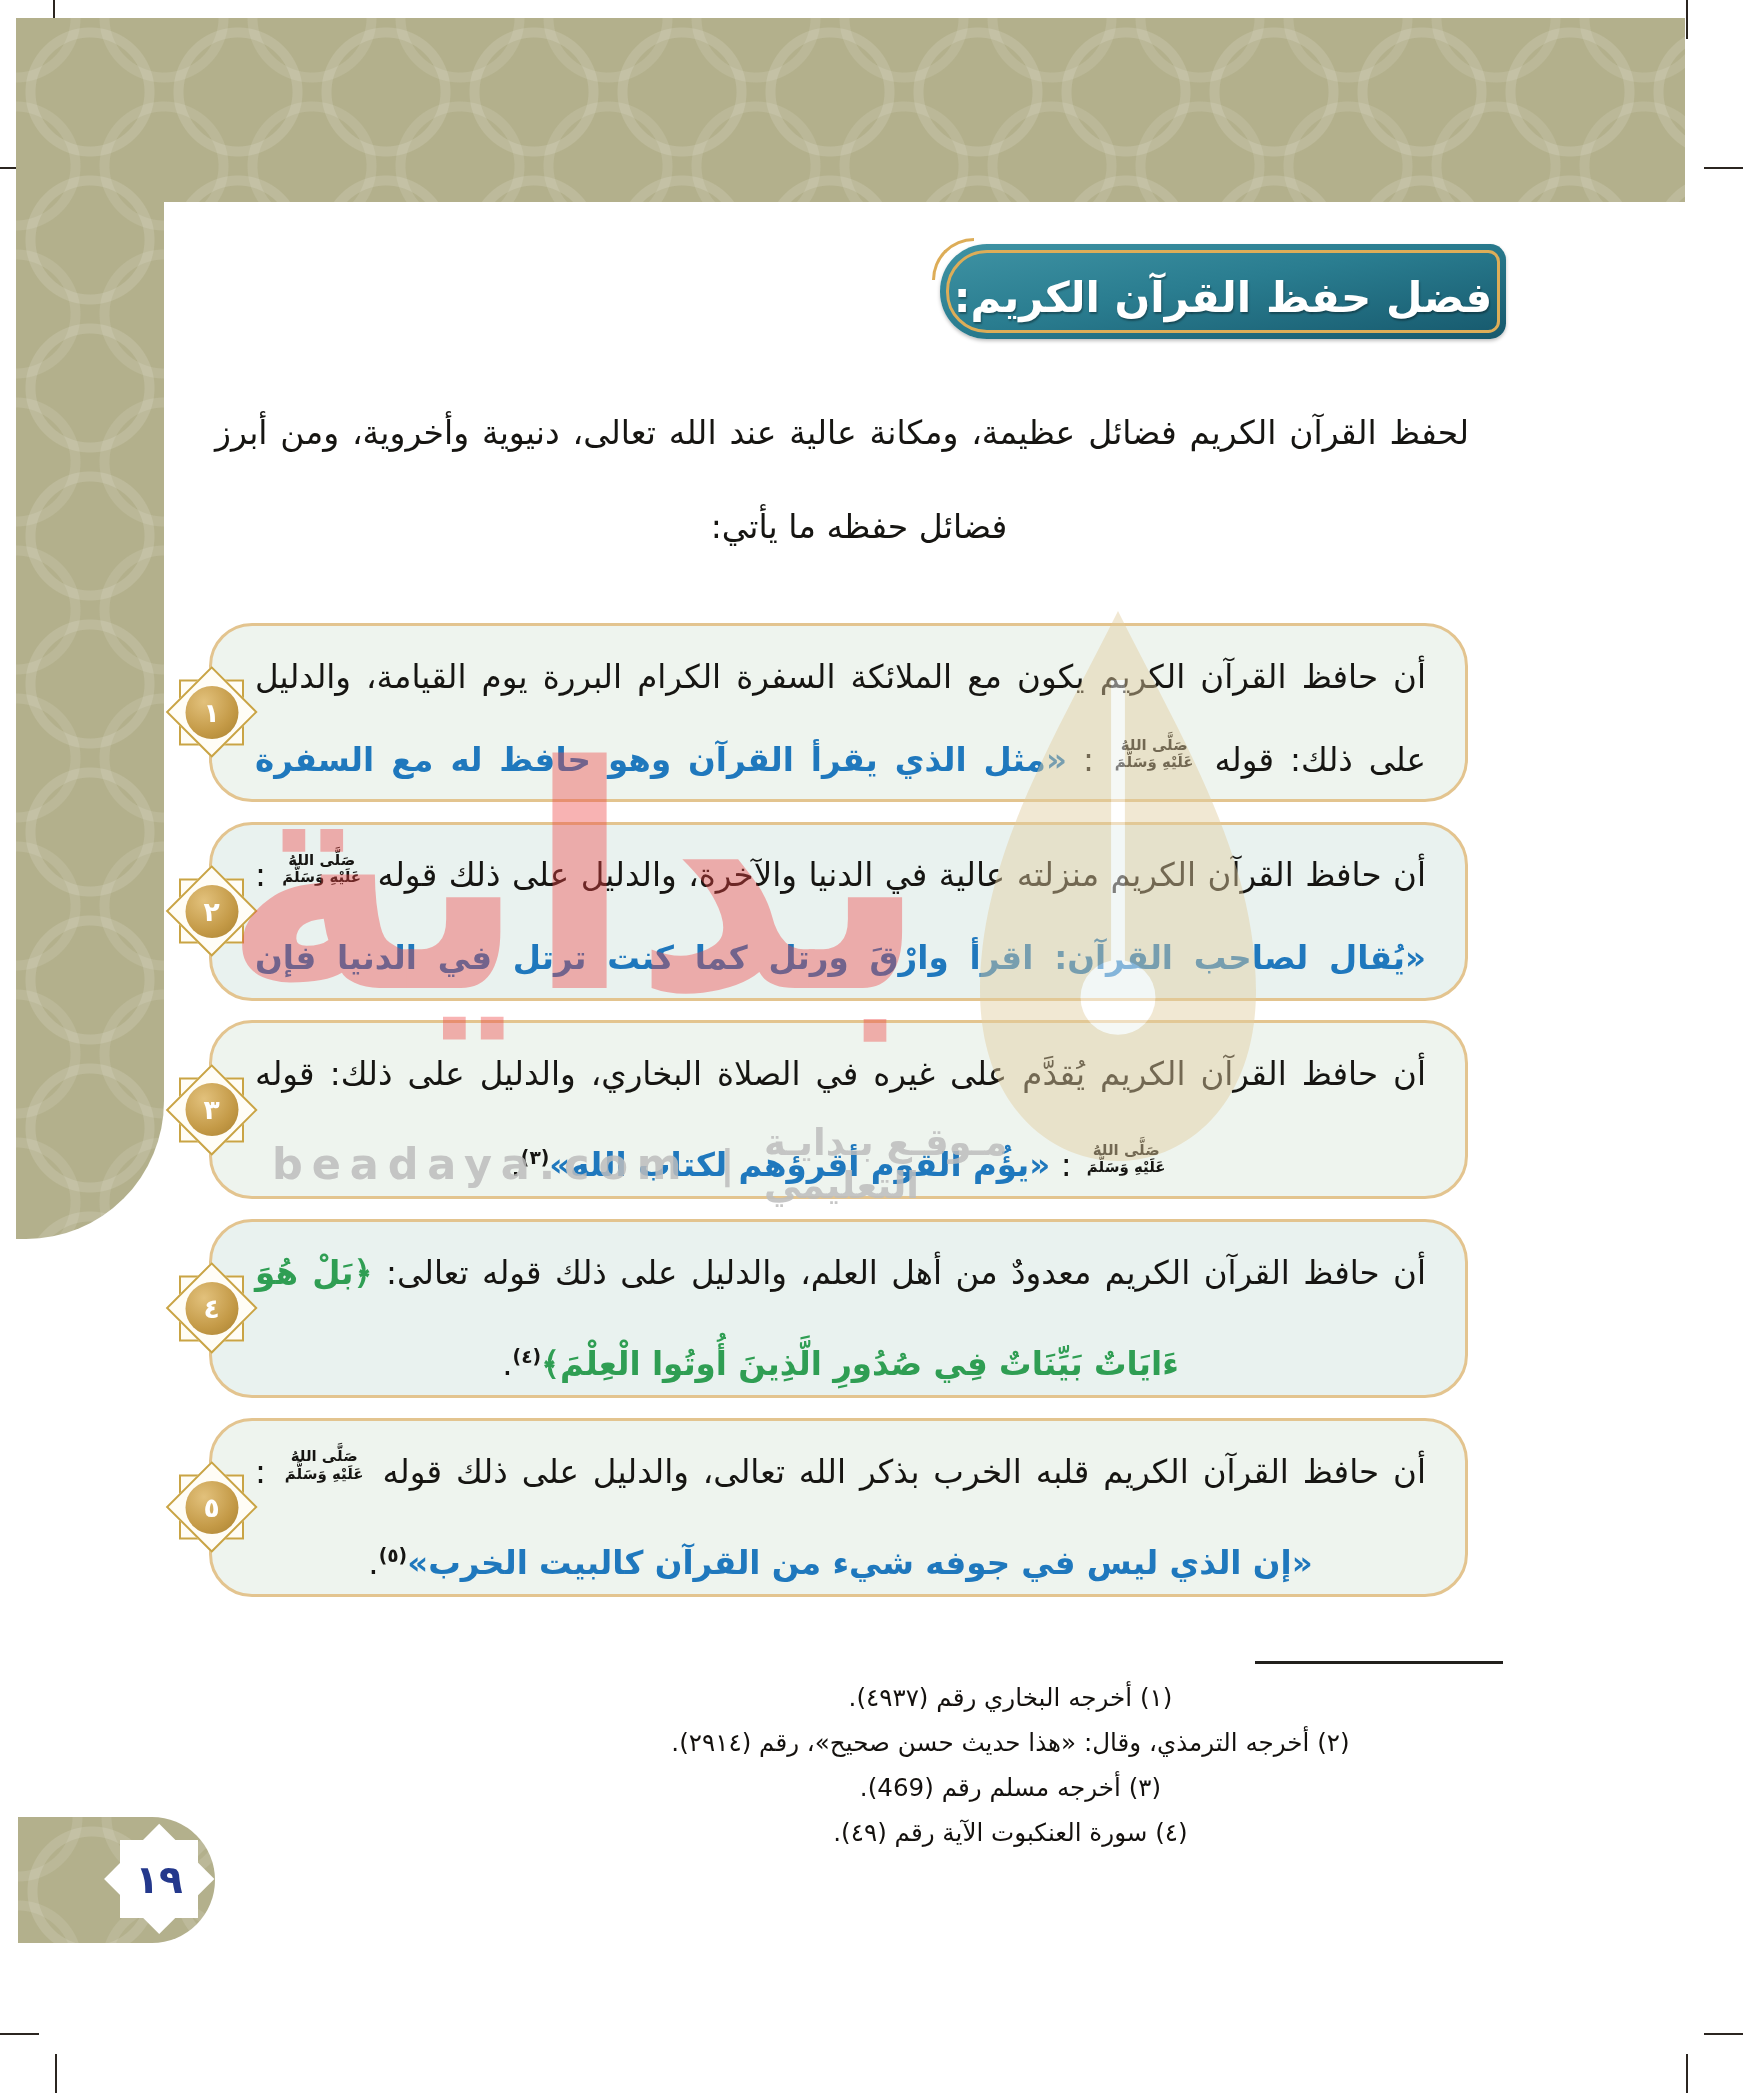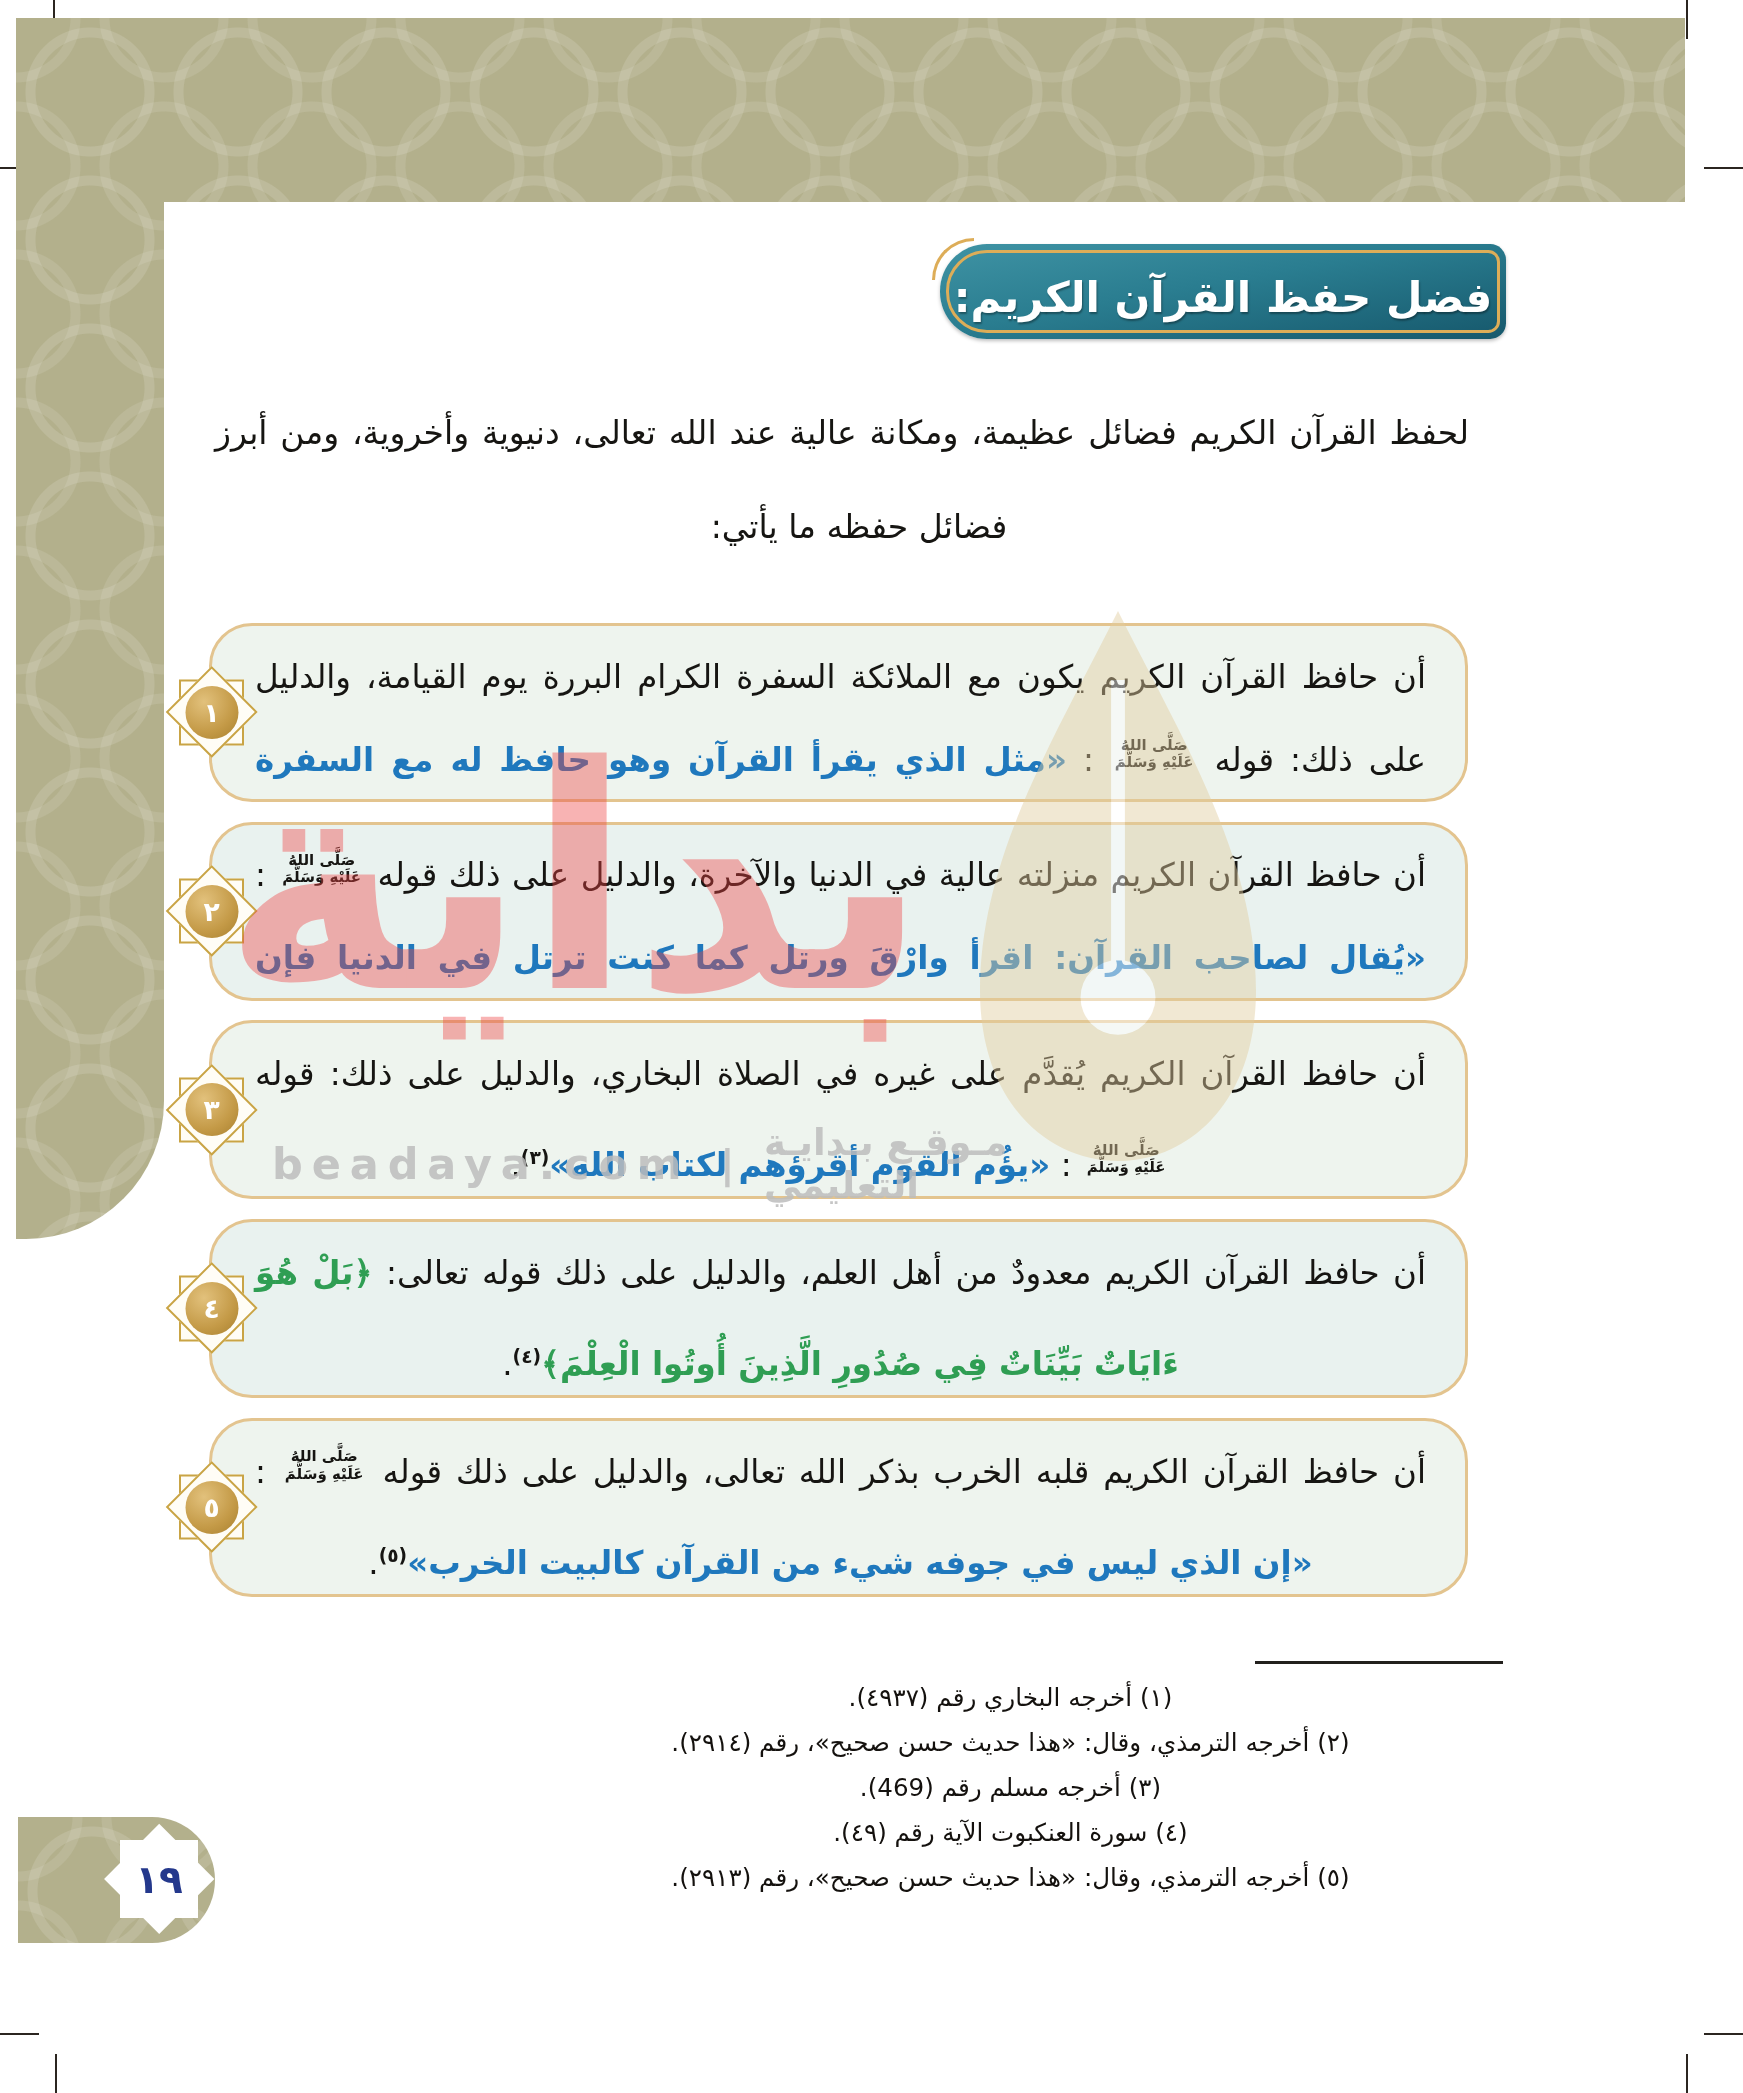--- a/index.html
+++ b/index.html
@@ -165,21 +165,20 @@
     <span class="wm-bar">|</span>
     <span class="wm-ar">مـوقـع بـدايـة التعليمي</span>
   </div>
 
   <div class="fn-rule"></div>
   <div class="footnotes" id="footnotes">
       <div>(١) أخرجه البخاري رقم (٤٩٣٧).</div>
       <div>(٢) أخرجه الترمذي، وقال: «هذا حديث حسن صحيح»، رقم (٢٩١٤).</div>
       <div>(٣) أخرجه مسلم رقم (469).</div>
       <div>(٤) سورة العنكبوت الآية رقم (٤٩).</div>
-      <div>(٥) أخرجه الترمذي، وقال: «هذا حديث حسن صحيح»، رقم (٢٩١٣).</div>
     </div>
 
   <div class="page-tab oliv"></div>
   <div class="page-star">
     <div class="sq"></div>
     <div class="sq r45"></div>
     <div class="num">١٩</div>
   </div>
 
 </div>

